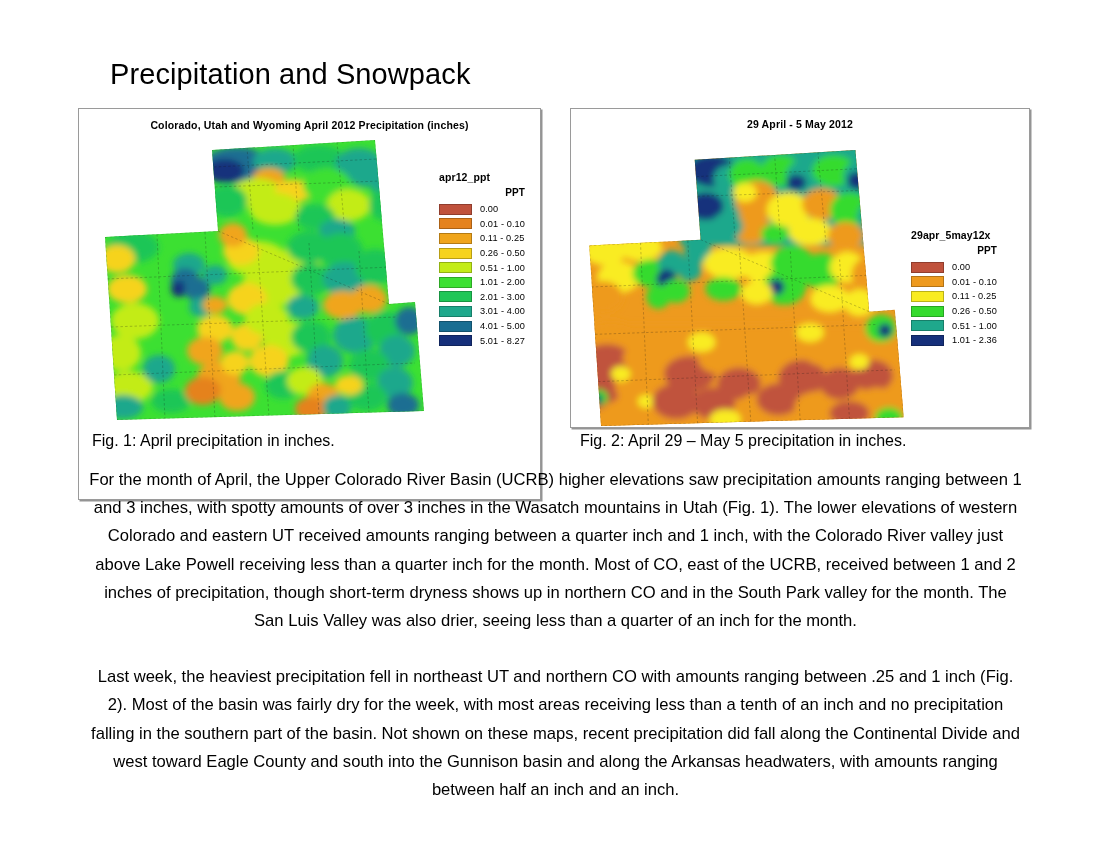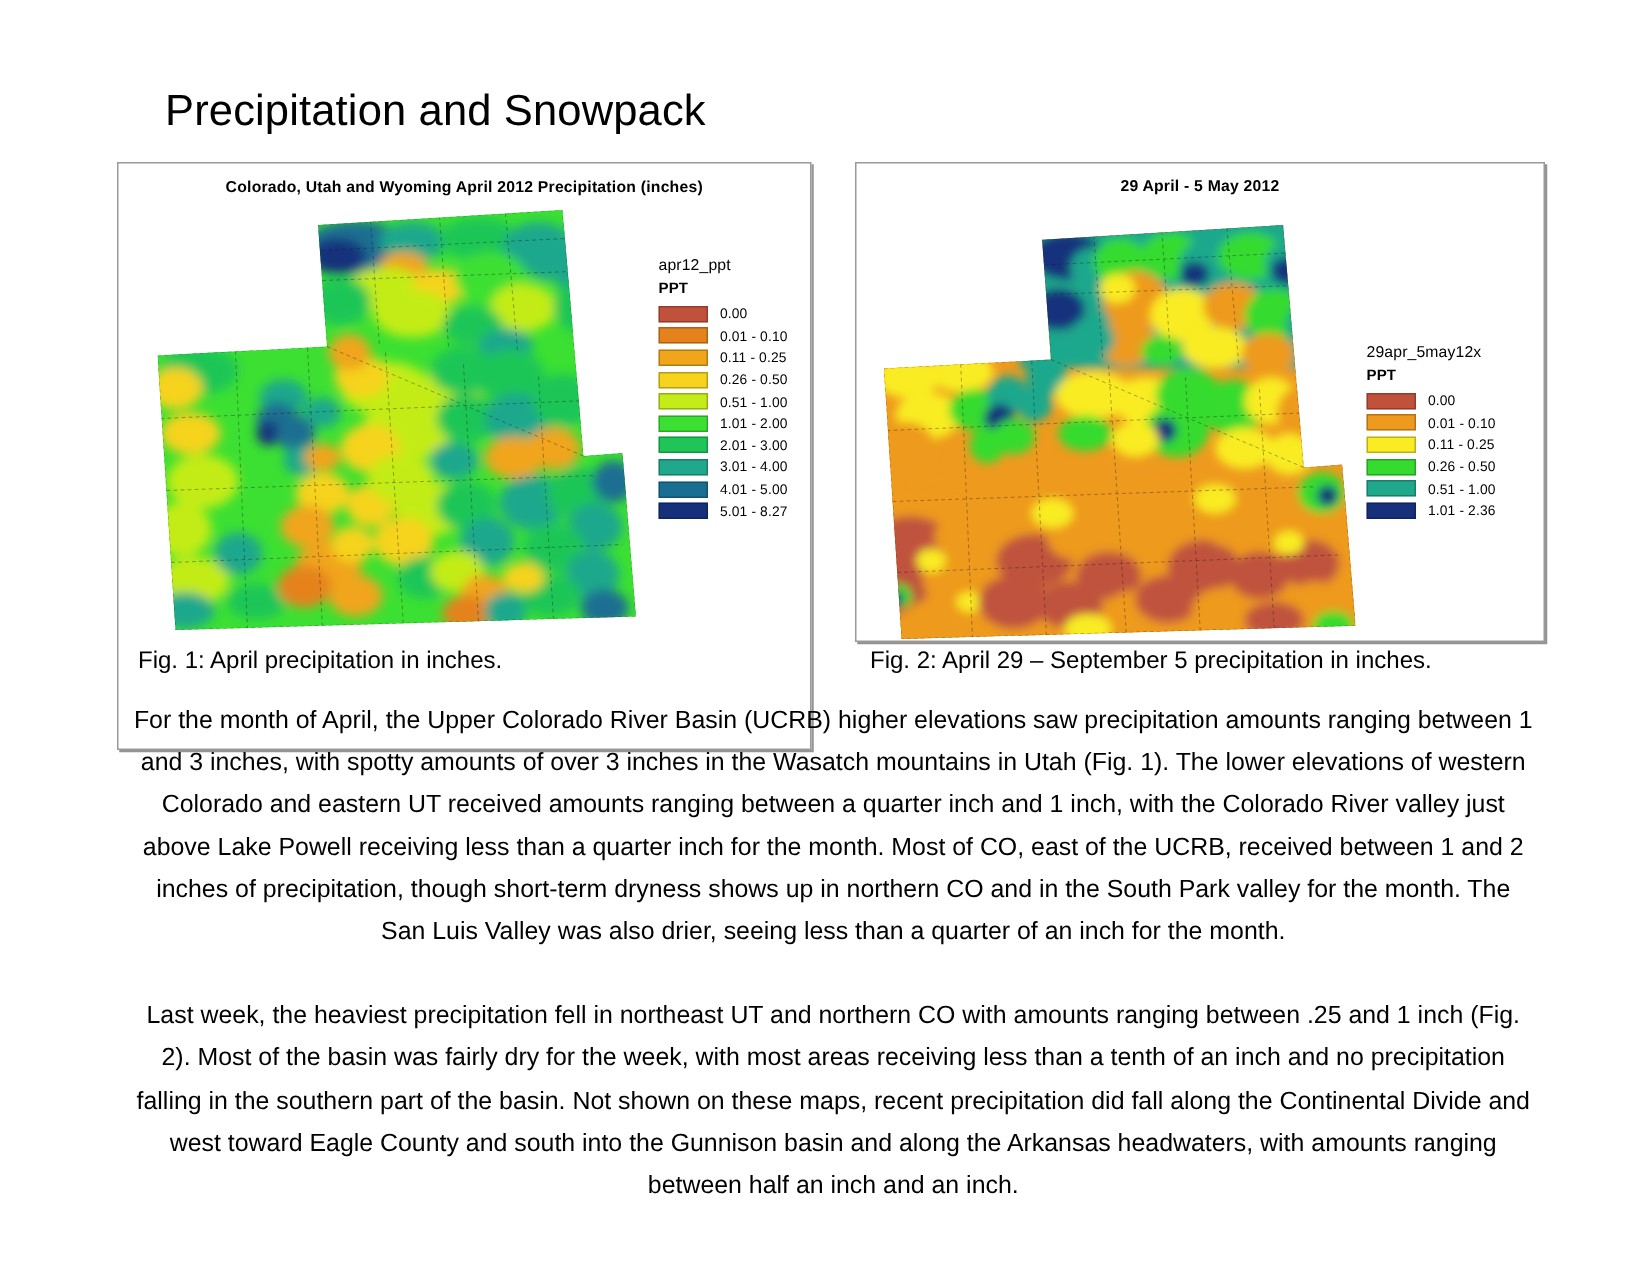--- a/index.html
+++ b/index.html
@@ -55,32 +55,33 @@
   #fig2-map{left:8px;  top:40px; width:330px; height:278px;}
   .map-wrap svg{display:block;width:100%;height:100%;}
 
   
   .legend{position:absolute;}
   #fig1-legend{left:360px; top:62px;}
   #fig2-legend{left:340px; top:120px;}
 
   .legend-title{
     font-size:10.5px;
-    font-weight:normal;
+    font-weight:bold;
     color:#000;
     margin:0 0 4px 0;
     white-space:nowrap;
     letter-spacing:.1px;
   }
   .legend-sub{
     font-size:10px;
     font-weight:bold;
     color:#000;
     margin:0 0 4px 0;
     letter-spacing:.1px;
+    text-align:right;
   }
   .legend-row{
     display:flex;
     align-items:center;
     height:14.6px;
   }
   .legend-swatch{
     width:33px;height:11px;
     border:0.5px solid rgba(0,0,0,.25);
     box-sizing:border-box;
@@ -457,20 +458,20 @@
           </div>
           <div class="legend-row">
             <span class="legend-swatch" style="background: rgb(22, 48, 123);"></span>
             <span class="legend-label">1.01 - 2.36</span>
           </div>
         </div>
     </div>
   </div>
 
   <div class="fig-caption" id="fig1-caption">Fig. 1: April precipitation in inches.</div>
-  <div class="fig-caption" id="fig2-caption">Fig. 2:  April 29 – September 5 precipitation in inches.</div>
+  <div class="fig-caption" id="fig2-caption">Fig. 2:  April 29 – May 5 precipitation in inches.</div>
 
   <div class="body-text" id="body-text">
       <p>For the month of April, the Upper Colorado River Basin (UCRB) higher elevations saw precipitation amounts ranging between 1 and 3 inches, with spotty amounts of over 3 inches in the Wasatch mountains in Utah (Fig. 1).  The lower elevations of western Colorado and eastern UT received amounts ranging between a quarter inch and 1 inch, with the Colorado River valley just above Lake Powell receiving less than a quarter inch for the month.  Most of CO, east of the UCRB, received between 1 and 2 inches of precipitation, though short-term dryness shows up in northern CO and in the South Park valley for the month.  The San Luis Valley was also drier, seeing less than a quarter of an inch for the month.</p>
       <p>Last week, the heaviest precipitation fell in northeast UT and northern CO with amounts ranging between .25 and 1 inch (Fig. 2).  Most of the basin was fairly dry for the week, with most areas receiving less than a tenth of an inch and no precipitation falling in the southern part of the basin.  Not shown on these maps, recent precipitation did fall along the Continental Divide and west toward Eagle County and south into the Gunnison basin and along the Arkansas headwaters, with amounts ranging between half an inch and an inch.</p>
     </div>
 
 </div>
 
 </body></html>

